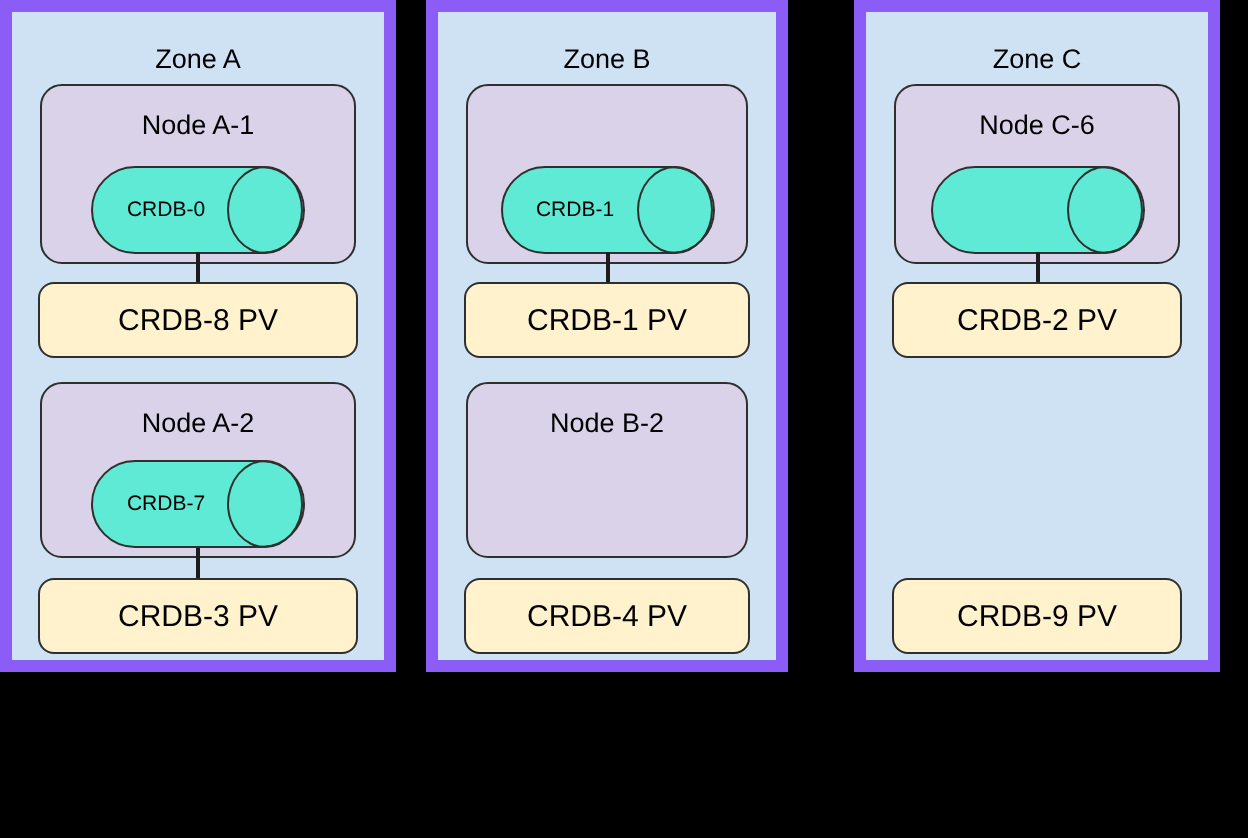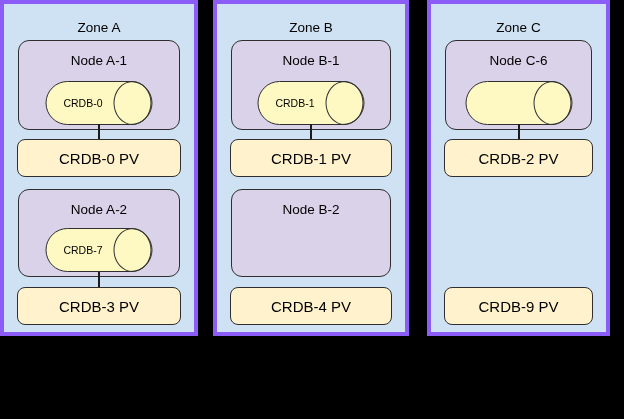--- a/index.html
+++ b/index.html
@@ -2,45 +2,45 @@
 <html><head>
 <meta charset="utf-8">
 <style>
   html,body { margin:0; padding:0; background:#000; }
   .canvas {
     position:relative; width:624px; height:419px; background:#000000;
     font-family:"Liberation Sans", sans-serif; color:#000; overflow:hidden;
   }
   .zone {
     position:absolute; top:0; height:336px;
-    background:#cfe2f3; border:4px solid #8b5cf6;
+    background:#cfe2f3; border:6px solid #8b5cf6;
     box-sizing:border-box;
   }
   .zone-a { left:0;     width:198px; }
-  .zone-b { left:213px; width:196px; }
+  .zone-b { left:213px; width:181px; }
   .zone-c { left:427px; width:183px; }
   .zone-title {
     position:absolute; top:16px; left:0; right:0;
     text-align:center; font-size:13.5px;
   }
   .node {
     position:absolute; left:14px; right:14px;
     background:#d9d2e9; border:1px solid #2f2f2f; border-radius:11px;
     box-sizing:border-box;
   }
   .node-1 { top:36px;  height:90px;padding-left:35px; }
   .node-2 { top:185px; height:88px;padding-left:30px; }
   .node-title {
     position:absolute; top:12px; left:0; right:0;
     text-align:center; font-size:13.5px;
   }
   .pod {
     position:absolute; left:50%; transform:translateX(-50%);
     top:40px; width:107px; height:44px;
-    background:#fef9c3; border:1px solid #2f2f2f; border-radius:22px;
+    background:#5eead4; border:1px solid #2f2f2f; border-radius:22px;
     box-sizing:border-box;
   }
   .node-2 .pod { top:38px; }
   .pod-label {
     position:absolute; left:6px; right:38px; top:0; bottom:0;
     display:flex; align-items:center; justify-content:center;
     font-size:10.5px;
   }
   .pod-cap {
     position:absolute; right:0; top:-1px; bottom:-1px; width:38px;
@@ -72,38 +72,37 @@
     <div class="zone-title">Zone A</div>
 
     <div class="node node-1">
       <div class="node-title">Node A-1</div>
       <div class="pod">
         <span class="pod-label">CRDB-0</span>
         <span class="pod-cap"></span>
       </div>
     </div>
     <div class="connector connector-1"></div>
-    <div class="pv pv-1">CRDB-0 PV</div>
+    <div class="pv pv-1">CRDB-8 PV</div>
 
     <div class="node node-2">
       <div class="node-title">Node A-2</div>
       <div class="pod">
         <span class="pod-label">CRDB-7</span>
         <span class="pod-cap"></span>
       </div>
     </div>
     <div class="connector connector-2"></div>
     <div class="pv pv-2">CRDB-3 PV</div>
   </div>
 
   <div class="zone zone-b">
     <div class="zone-title">Zone B</div>
 
     <div class="node node-1">
-      <div class="node-title">Node B-1</div>
       <div class="pod">
         <span class="pod-label">CRDB-1</span>
         <span class="pod-cap"></span>
       </div>
     </div>
     <div class="connector connector-1"></div>
     <div class="pv pv-1">CRDB-1 PV</div>
 
     <div class="node node-2">
       <div class="node-title">Node B-2</div>

